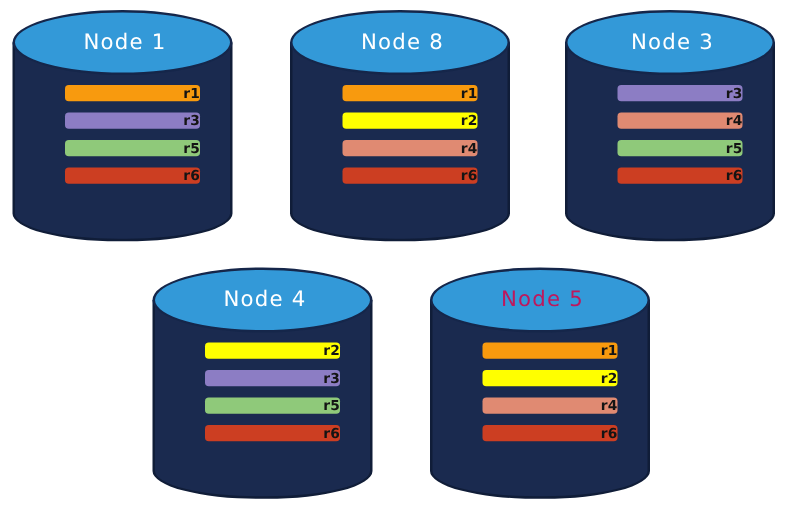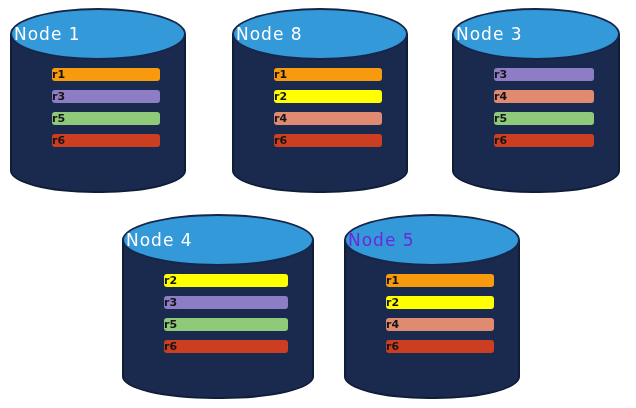--- a/index.html
+++ b/index.html
@@ -43,40 +43,41 @@
     background: #3399d8;
     border: 2px solid #15264a;
     box-sizing: border-box;
     border-radius: 50% / 50%;
   }
 
   .node-label {
     position: absolute;
     left: 4px;
     right: 0;
+    text-align: center;
     color: #ffffff;
     font-size: 17px;
     letter-spacing: 1px;
     line-height: 1;
     white-space: nowrap;
     pointer-events: none;
   }
 
   .replica-stack {
     position: absolute;
     left: 0;
     right: 0;
   }
 
   .replica-bar {
     position: relative;
     height: 13px;
     border-radius: 3px;
     margin-bottom: 9px;
-    text-align: left;
+    text-align: right;
     box-sizing: border-box;
     margin-left: 16px;
   }
   .replica-bar:last-child { margin-bottom: 0; }
 
   .replica-label {
     display: block;
     font-size: 11px;
     font-weight: bold;
     color: #141414;
@@ -138,21 +139,21 @@
           <span class="replica-label" style="color: rgb(20, 20, 20);">r4</span>
         </div>
         <div class="replica-bar" style="background: rgb(143, 201, 122);">
           <span class="replica-label" style="color: rgb(20, 20, 20);">r5</span>
         </div>
         <div class="replica-bar" style="background: rgb(204, 62, 34);">
           <span class="replica-label" style="color: rgb(20, 20, 20);">r6</span>
         </div>
       </div>
     </div>
-    <div class="node" style="left: 122px; top: 214px; width: 192px; height: 185px;">
+    <div class="node" style="left: 122px; top: 214px; width: 176px; height: 185px;">
       <div class="cyl-body" style="top: 26px; height: 159px; background: rgb(26, 42, 79);"></div>
       <div class="cyl-top" style="top: 0px; height: 52px; background: rgb(51, 153, 216); border-color: rgb(21, 38, 74);"></div>
       <div class="node-label" style="top: 18px; color: rgb(255, 255, 255);">Node  4</div>
       <div class="replica-stack" style="top: 60px; padding-left: 26px; padding-right: 26px; box-sizing: border-box;">
         <div class="replica-bar" style="background: rgb(255, 255, 0);">
           <span class="replica-label" style="color: rgb(20, 20, 20);">r2</span>
         </div>
         <div class="replica-bar" style="background: rgb(140, 125, 196);">
           <span class="replica-label" style="color: rgb(20, 20, 20);">r3</span>
         </div>
@@ -160,21 +161,21 @@
           <span class="replica-label" style="color: rgb(20, 20, 20);">r5</span>
         </div>
         <div class="replica-bar" style="background: rgb(204, 62, 34);">
           <span class="replica-label" style="color: rgb(20, 20, 20);">r6</span>
         </div>
       </div>
     </div>
     <div class="node" style="left: 344px; top: 214px; width: 176px; height: 185px;">
       <div class="cyl-body" style="top: 26px; height: 159px; background: rgb(26, 42, 79);"></div>
       <div class="cyl-top" style="top: 0px; height: 52px; background: rgb(51, 153, 216); border-color: rgb(21, 38, 74);"></div>
-      <div class="node-label" style="top: 18px; color: #6d28d9;">Node  5</div>
+      <div class="node-label" style="top: 18px; color: #be185d;">Node  5</div>
       <div class="replica-stack" style="top: 60px; padding-left: 26px; padding-right: 26px; box-sizing: border-box;">
         <div class="replica-bar" style="background: rgb(248, 154, 14);">
           <span class="replica-label" style="color: rgb(20, 20, 20);">r1</span>
         </div>
         <div class="replica-bar" style="background: rgb(255, 255, 0);">
           <span class="replica-label" style="color: rgb(20, 20, 20);">r2</span>
         </div>
         <div class="replica-bar" style="background: rgb(224, 138, 114);">
           <span class="replica-label" style="color: rgb(20, 20, 20);">r4</span>
         </div>

